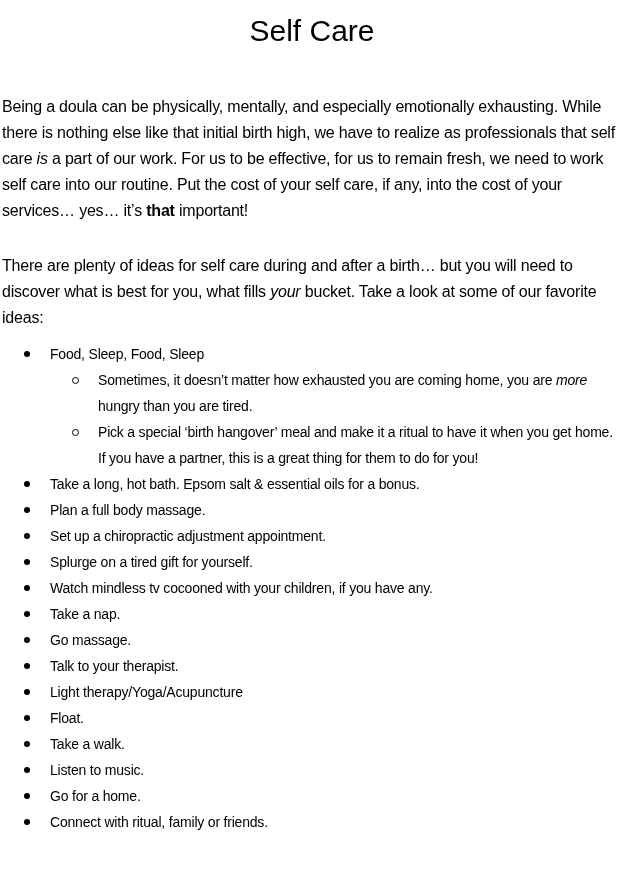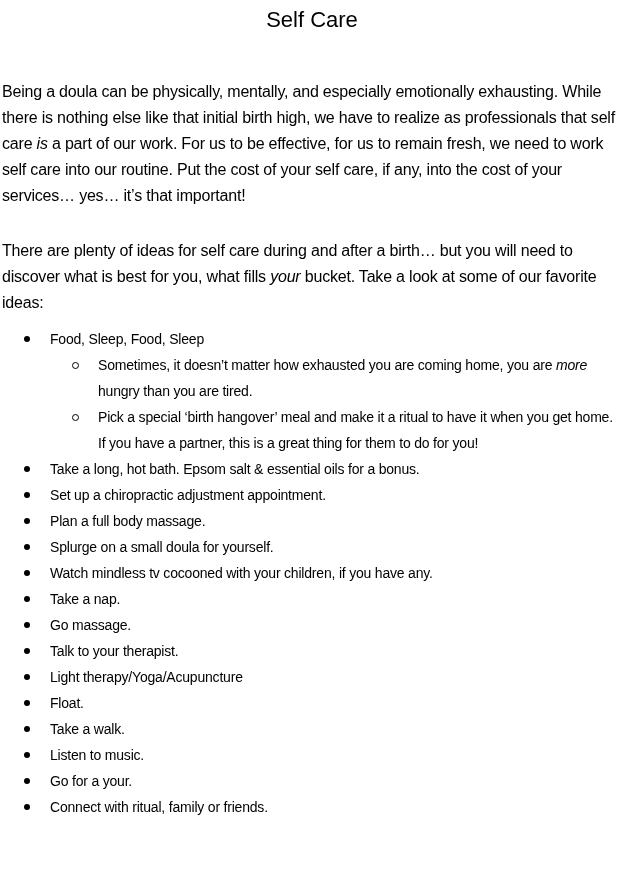--- a/index.html
+++ b/index.html
@@ -10,25 +10,25 @@
     -webkit-font-smoothing: antialiased;
   }
   .doc {
     box-sizing: border-box;
     width: 634px;
     min-height: 870px;
     padding: 6px 12px 20px 2px;
     background: #ffffff;
   }
   .title {
-    font-size: 22px;
+    font-size: 30px;
     font-weight: 400;
     font-stretch: 87.5%;
     text-align: center;
-    margin: 1px 0 46px 0;
+    margin: 8px 0 46px 0;
     color: #000000;
   }
   .para {
     font-size: 16px;
     line-height: 26px;
     letter-spacing: -0.2px;
     margin: 0 0 29px 0;
     max-width: 620px;
   }
   .para:last-child { margin-bottom: 10px; }
@@ -54,43 +54,43 @@
     background: #000000;
   }
   .li.l2 > .marker {
     left: 70px;
     width: 5px;
     height: 5px;
     background: transparent;
     border: 1.3px solid #000000;
   }
   .it { font-style: italic; text-align: right; }
-  .b  { font-weight: normal; }
+  .b  { font-weight: bold; }
 </style>
 </head>
 <body>
 
 <div class="doc">
   <h1 class="title">Self Care</h1>
   <div id="paragraphs">
       <p class="para"><span>Being a doula can be physically, mentally, and especially emotionally exhausting. While there is nothing else like that initial birth high, we have to realize as professionals that self care </span><span class="it">is</span><span> a part of our work. For us to be effective, for us to remain fresh, we need to work self care into our routine. Put the cost of your self care, if any, into the cost of your services… yes… it’s </span><span class="b">that</span><span> important!</span></p>
       <p class="para"><span>There are plenty of ideas for self care during and after a birth… but you will need to discover what is best for you, what fills </span><span class="it">your</span><span> bucket. Take a look at some of our favorite ideas:</span></p>
     </div>
   <div id="bullet-list" class="list">
       <div class="li l1"><span class="marker"></span><span><span>Food, Sleep, Food, Sleep</span></span></div>
       <div class="li l2"><span class="marker"></span><span><span>Sometimes, it doesn’t matter how exhausted you are coming home, you are </span><span class="it">more</span><span> hungry than you are tired.</span></span></div>
       <div class="li l2"><span class="marker"></span><span><span>Pick a special ‘birth hangover’ meal and make it a ritual to have it when you get home. If you have a partner, this is a great thing for them to do for you!</span></span></div>
       <div class="li l1"><span class="marker"></span><span><span>Take a long, hot bath. Epsom salt &amp; essential oils for a bonus.</span></span></div>
+      <div class="li l1"><span class="marker"></span><span><span>Plan a full body massage.</span></span></div>
       <div class="li l1"><span class="marker"></span><span><span>Set up a chiropractic adjustment appointment.</span></span></div>
-      <div class="li l1"><span class="marker"></span><span><span>Plan a full body massage.</span></span></div>
-      <div class="li l1"><span class="marker"></span><span><span>Splurge on a small doula for yourself.</span></span></div>
+      <div class="li l1"><span class="marker"></span><span><span>Splurge on a tired gift for yourself.</span></span></div>
       <div class="li l1"><span class="marker"></span><span><span>Watch mindless tv cocooned with your children, if you have any.</span></span></div>
       <div class="li l1"><span class="marker"></span><span><span>Take a nap.</span></span></div>
       <div class="li l1"><span class="marker"></span><span><span>Go massage.</span></span></div>
       <div class="li l1"><span class="marker"></span><span><span>Talk to your therapist.</span></span></div>
       <div class="li l1"><span class="marker"></span><span><span>Light therapy/Yoga/Acupuncture</span></span></div>
       <div class="li l1"><span class="marker"></span><span><span>Float.</span></span></div>
       <div class="li l1"><span class="marker"></span><span><span>Take a walk.</span></span></div>
       <div class="li l1"><span class="marker"></span><span><span>Listen to music.</span></span></div>
-      <div class="li l1"><span class="marker"></span><span><span>Go for a your.</span></span></div>
+      <div class="li l1"><span class="marker"></span><span><span>Go for a home.</span></span></div>
       <div class="li l1"><span class="marker"></span><span><span>Connect with ritual, family or friends.</span></span></div>
     </div>
 </div>
 
 </body></html>

